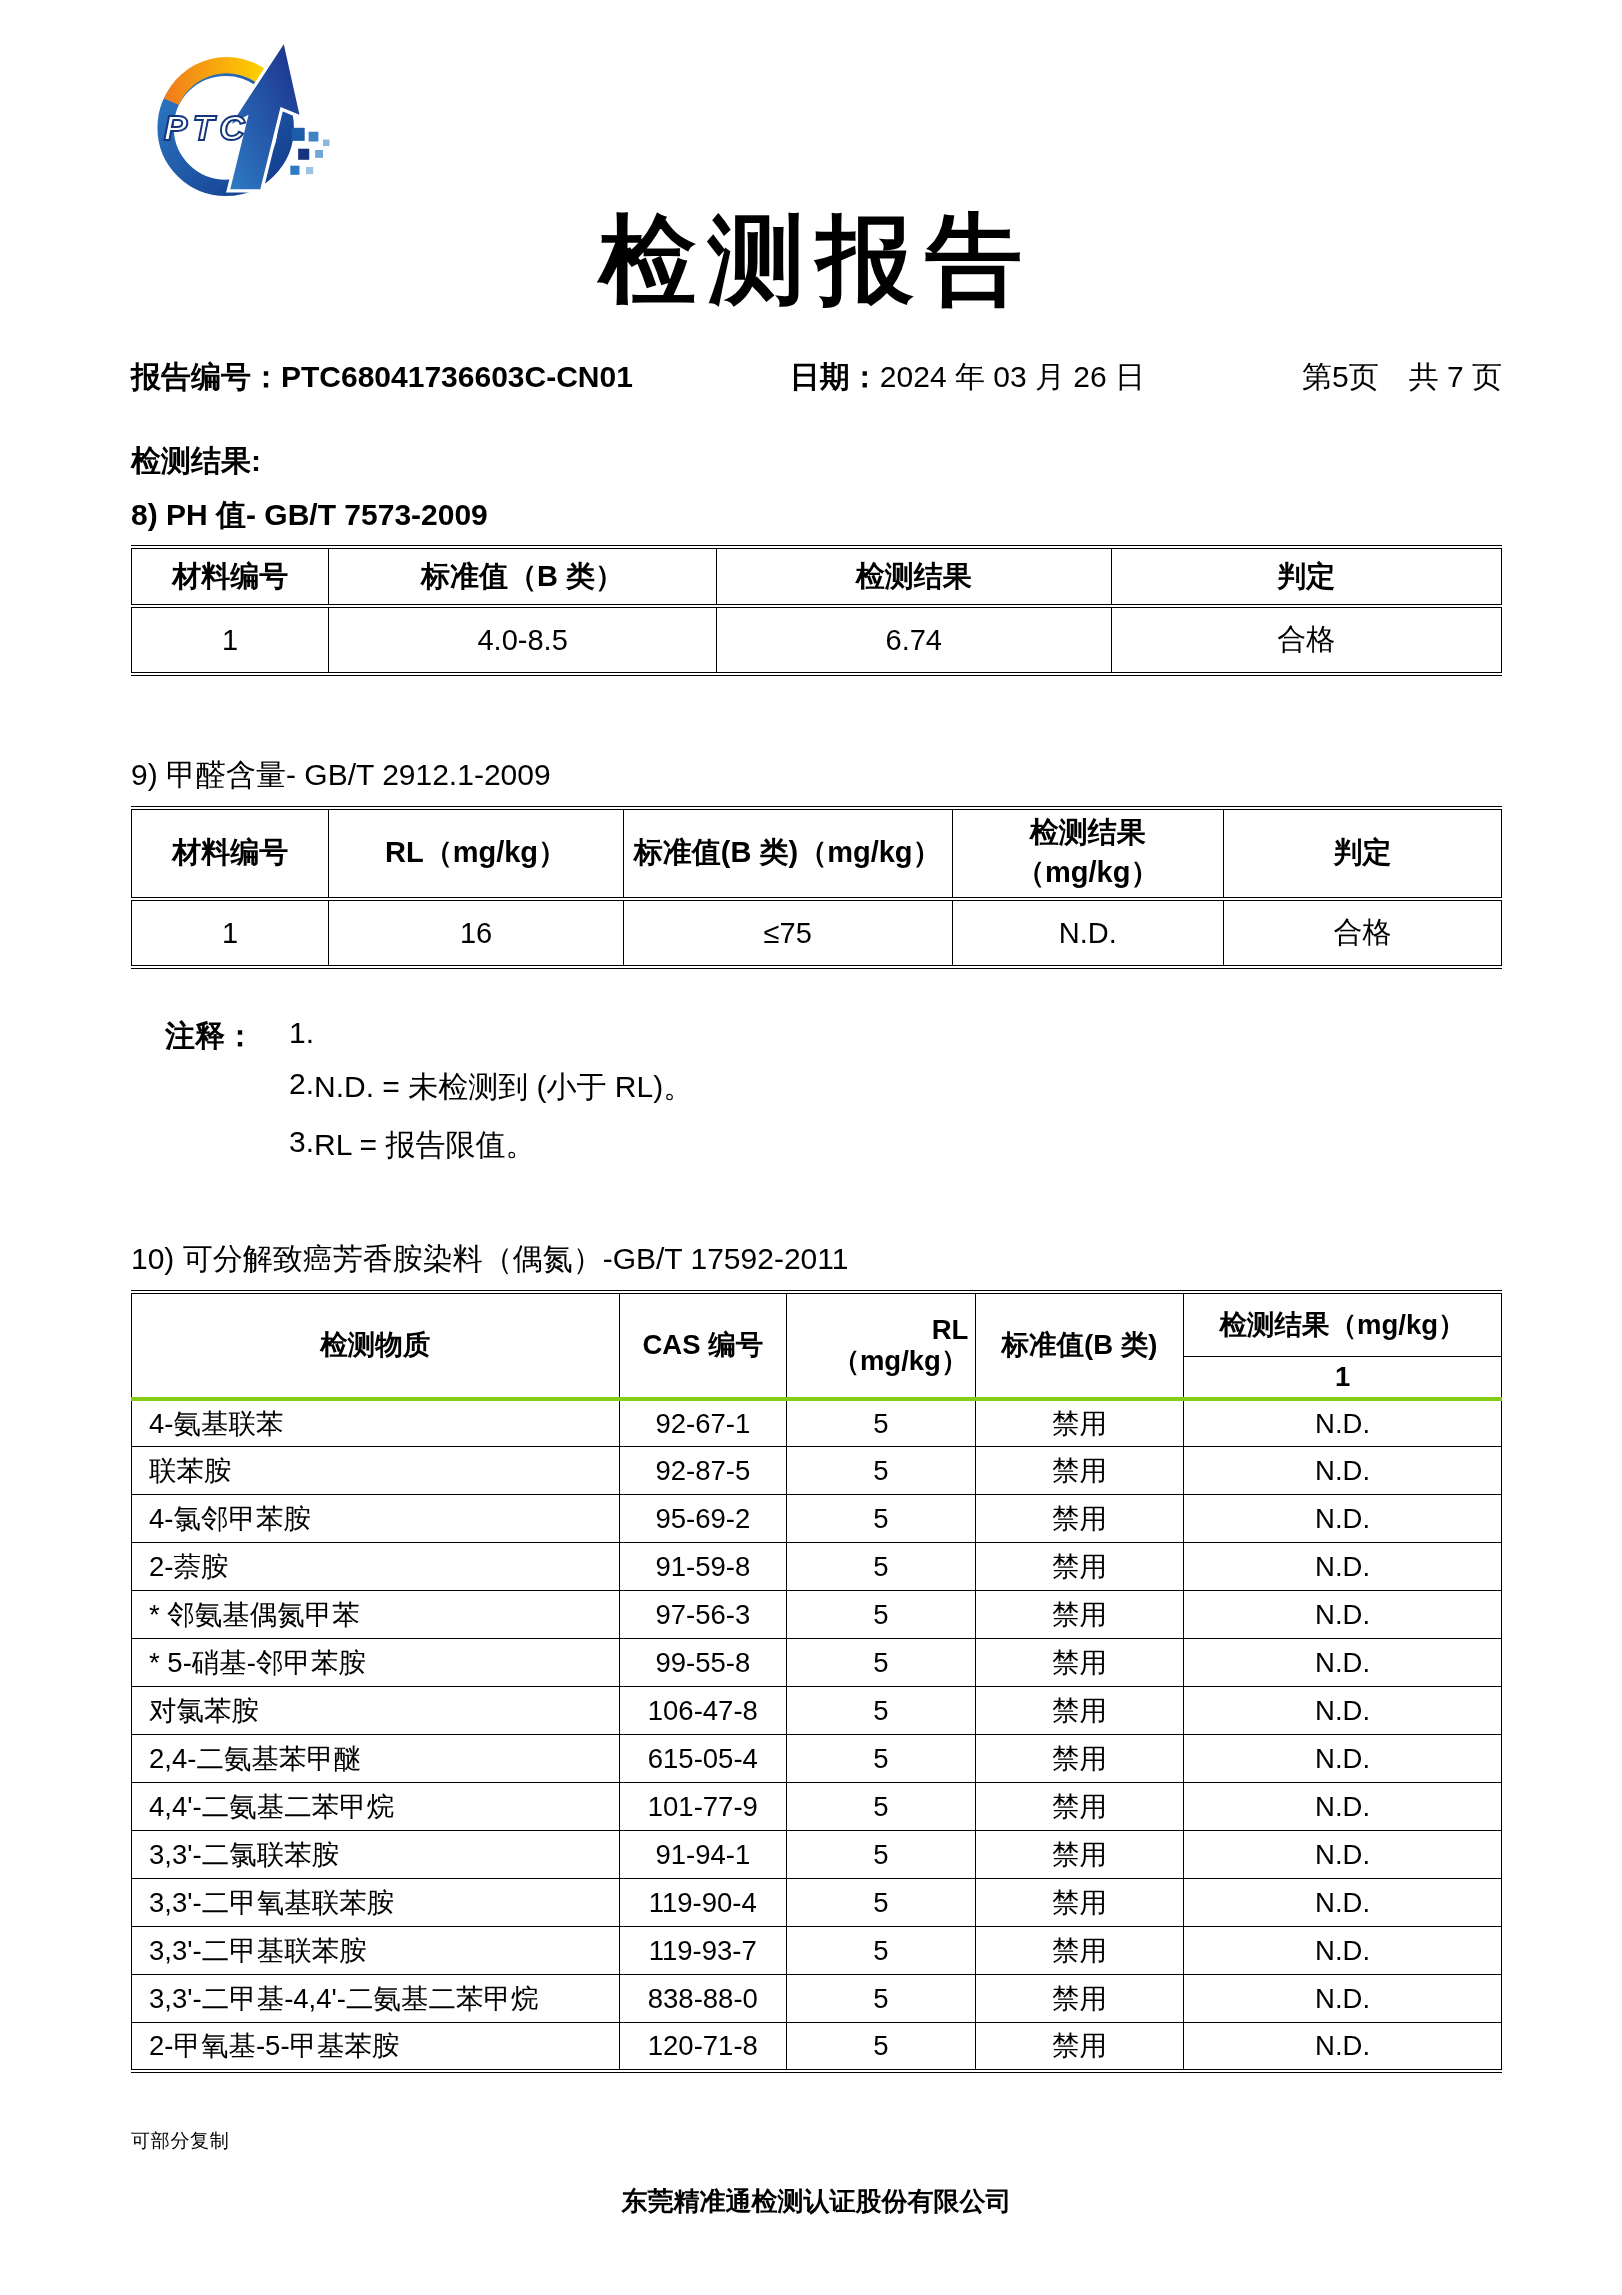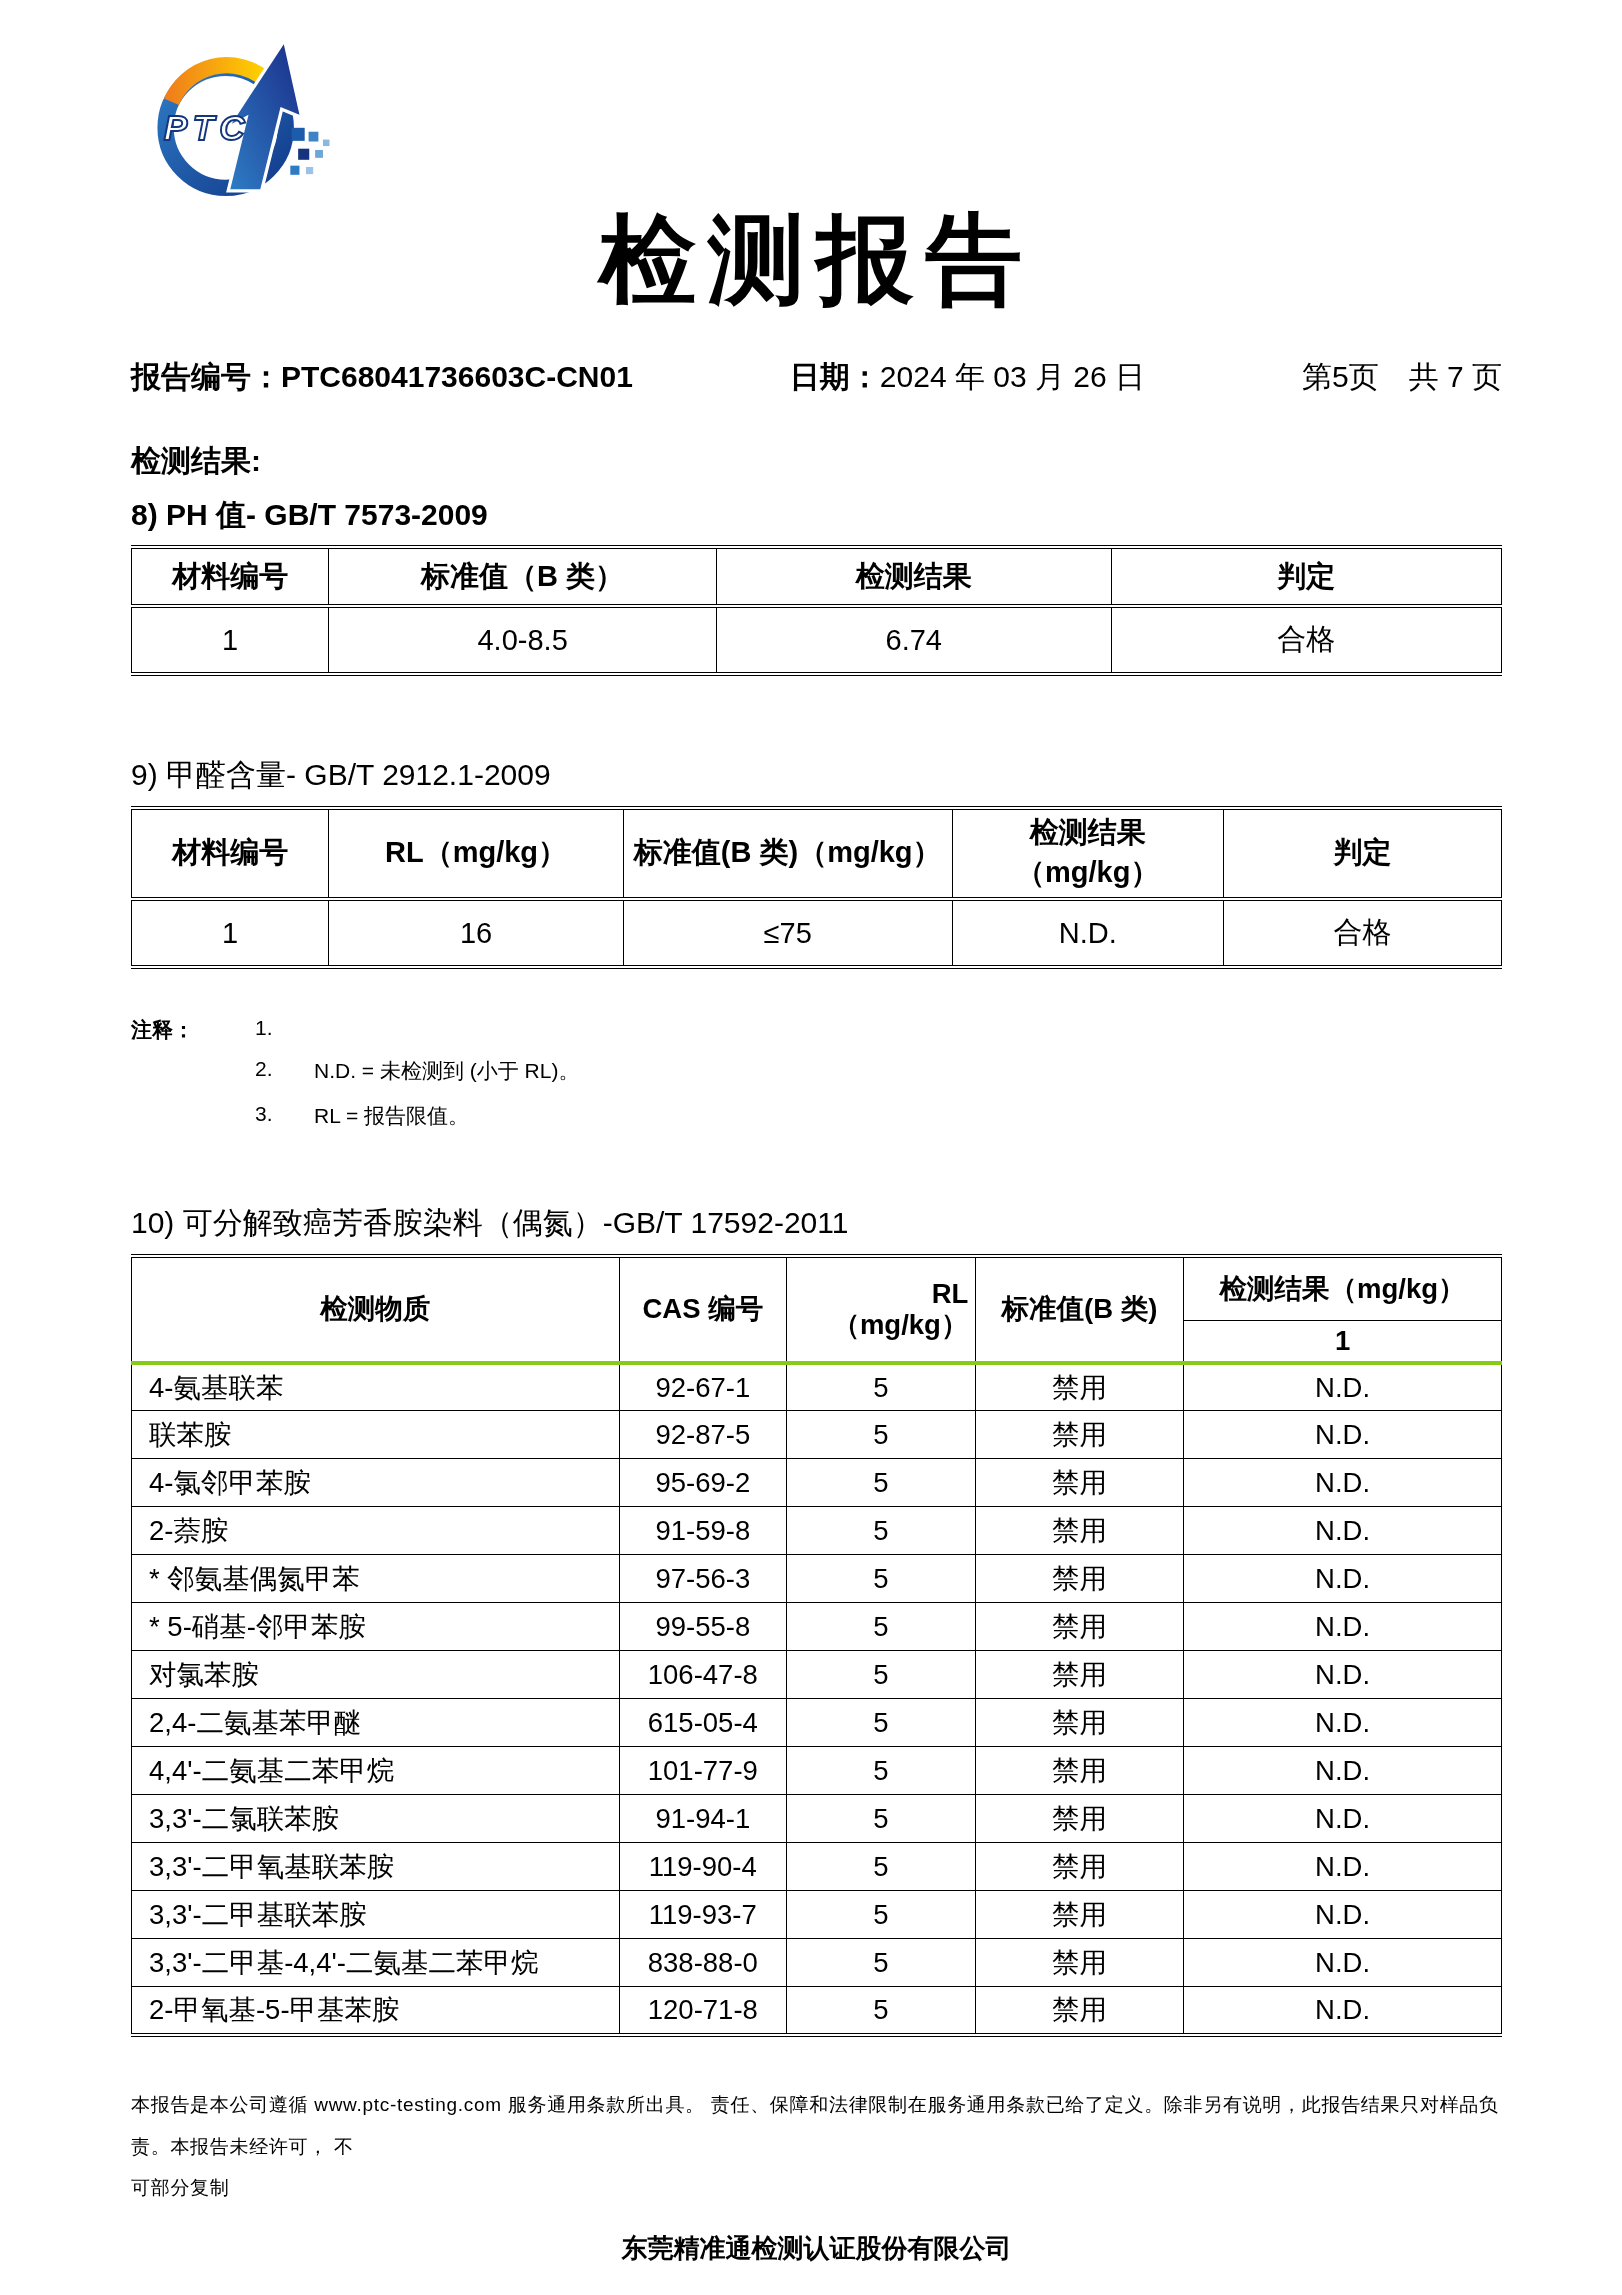--- a/index.html
+++ b/index.html
@@ -60,21 +60,21 @@
 
   table.t10{ font-size:27.5px; }
   table.t10 thead tr:first-child th{ height:65px; }
   table.t10 thead tr.subrow th{ height:39px; border-top:1.3px solid #000; }
   table.t10 tbody tr:first-child td{ border-top:4px solid #84cc16; }
   table.t10 tbody td{ height:48px; }
   table.t10 tbody td:first-child{ text-align:left; padding-left:17px; }
   .rl-two-line div{ line-height:1.15;text-align:right; }
 
   
-  .notes{ margin-top:47px; display:flex; font-size:21px; }
+  .notes{ margin-top:47px; display:flex; font-size:30px;text-align:right; }
   .notes-label{ font-weight:700; width:124px; flex:0 0 auto; }
   .note-row{ display:flex; margin-bottom:17px; }
   .note-num{ width:59px; flex:0 0 auto; }
   .note-text{ }
 
   
   .footer{ margin-top:47px; }
   .disclaimer{ font-size:19px; letter-spacing:0.7px; line-height:2.2; }
   .company{ margin-top:22px; text-align:center; font-size:26px; font-weight:700; }
 </style>
@@ -320,21 +320,20 @@
           <td>120-71-8</td>
           <td>5</td>
           <td>禁用</td>
           <td>N.D.</td>
         </tr>
       </tbody>
   </table>
 
   <div class="footer">
     <div class="disclaimer">
-      <div>本报告是本公司遵循 www.ptc-testing.com 服务通用条款所出具。 责任、保障和法律限制在服务通用条款已给了定义。除非另有说明，此报告结果只对样品负责。本报告未经许可， 不</div>
       <div>可部分复制</div>
     </div>
     <div class="company">东莞精准通检测认证股份有限公司</div>
 
   </div>
 
 </div>
 
 
 </body></html>

